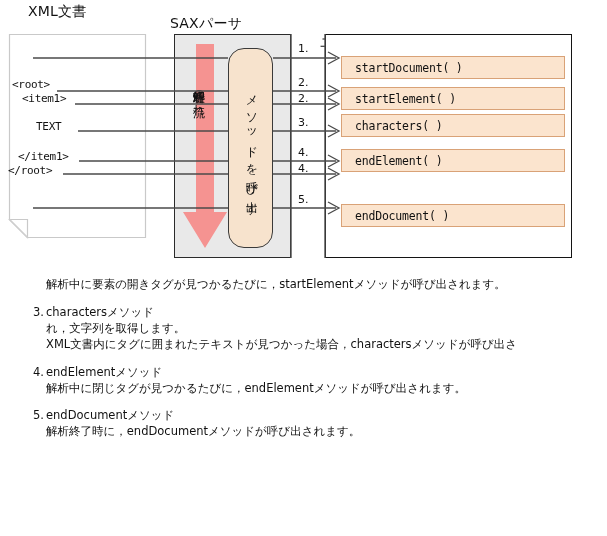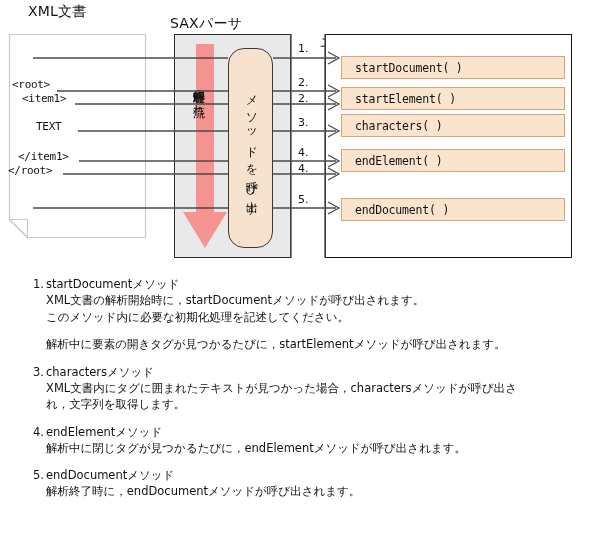--- a/index.html
+++ b/index.html
@@ -232,43 +232,36 @@
       </div>
       <div class="handler-box" style="top: 87px;">
         <span>startElement( )</span>
       </div>
       <div class="handler-box" style="top: 106px; margin-top: 8px;">
         <span>characters( )</span>
       </div>
       <div class="handler-box" style="top: 149px;">
         <span>endElement( )</span>
       </div>
-      <div class="handler-box" style="top: 198px;">
+      <div class="handler-box" style="top: 204px;">
         <span>endDocument( )</span>
       </div>
     </div>
 
   <div id="notes">
       <div class="note">
-        <div class="note-head"><span class="num">1.</span><span>startDocumentメソッド</span></div>
-        <div class="note-body">
-          <div>XML文書の解析開始時に，startDocumentメソッドが呼び出されます。</div>
-          <div>このメソッド内に必要な初期化処理を記述してください。</div>
-        </div>
-      </div>
-      <div class="note">
         <div class="note-body">
           <div>解析中に要素の開きタグが見つかるたびに，startElementメソッドが呼び出されます。</div>
         </div>
       </div>
       <div class="note">
         <div class="note-head"><span class="num">3.</span><span>charactersメソッド</span></div>
         <div class="note-body">
+          <div>れ，文字列を取得します。</div>
           <div>XML文書内にタグに囲まれたテキストが見つかった場合，charactersメソッドが呼び出さ</div>
-          <div>れ，文字列を取得します。</div>
         </div>
       </div>
       <div class="note">
         <div class="note-head"><span class="num">4.</span><span>endElementメソッド</span></div>
         <div class="note-body">
           <div>解析中に閉じタグが見つかるたびに，endElementメソッドが呼び出されます。</div>
         </div>
       </div>
       <div class="note">
         <div class="note-head"><span class="num">5.</span><span>endDocumentメソッド</span></div>

